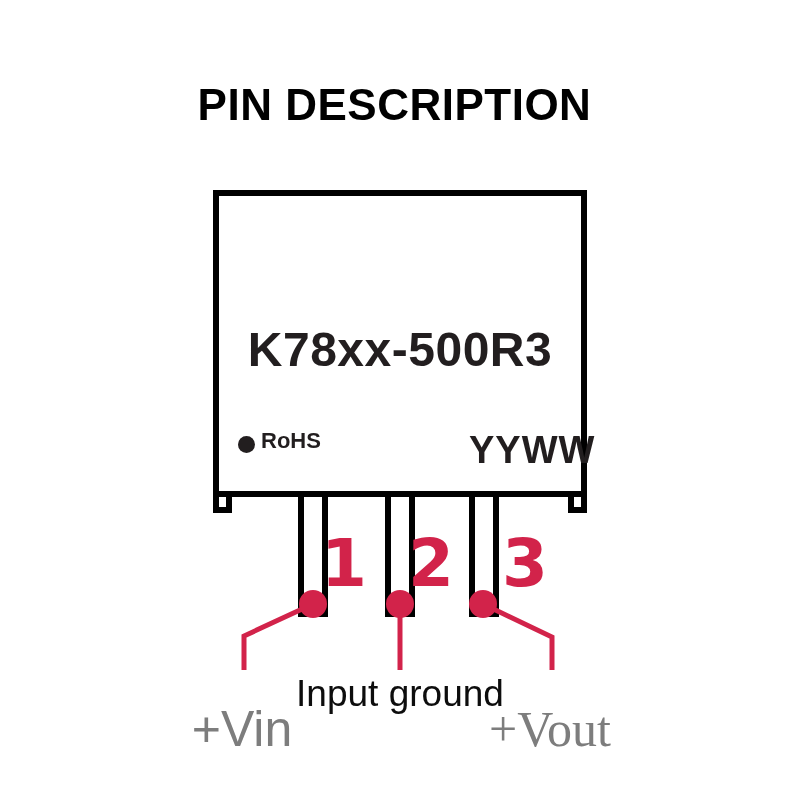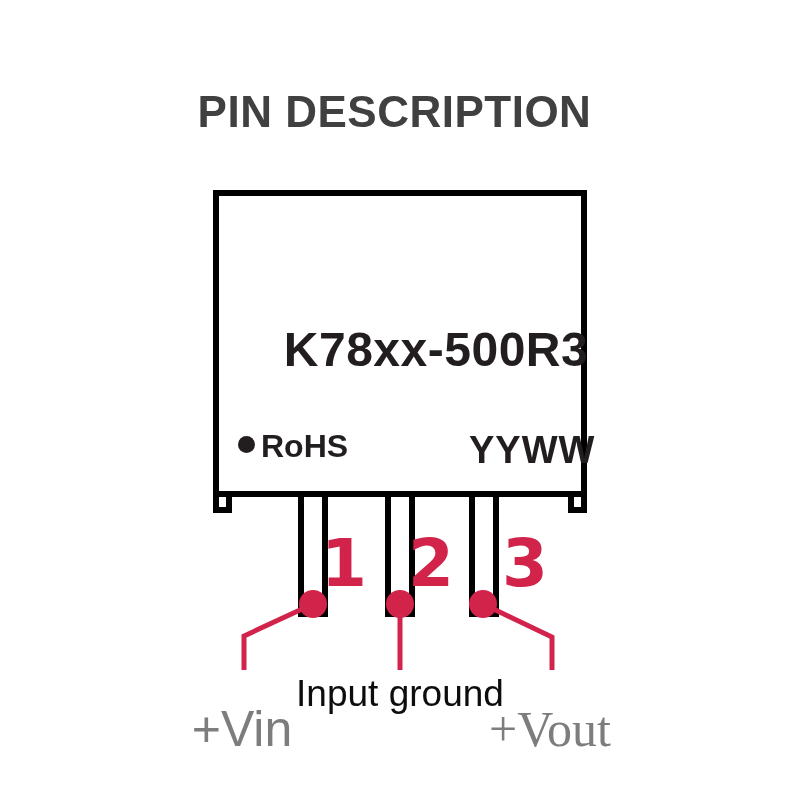--- a/index.html
+++ b/index.html
@@ -8,33 +8,33 @@
     --signal-gray:#7d7d7d;
     --ink:#221e1f;
   }
   html,body{margin:0;padding:0;background:#ffffff;}
   .canvas{
     position:relative;width:800px;height:800px;background:#ffffff;overflow:hidden;
     font-family:"Liberation Sans",sans-serif;
   }
   .abs{position:absolute;}
   .title{
-    left:0;top:87px;width:789px;text-align:center;
-    font-size:44px;font-weight:bold;color:#404040;letter-spacing:0.5px;
+    left:0;top:80px;width:789px;text-align:center;
+    font-size:44px;font-weight:bold;color:#000000;letter-spacing:0.5px;
   }
   .diagram-svg{left:0;top:0;width:800px;height:800px;}
   .part-number{
     left:213px;top:326px;width:374px;text-align:center;
-    font-size:48px;font-weight:bold;color:var(--ink);letter-spacing:0.5px;line-height:1;padding-left:36px;
+    font-size:48px;font-weight:bold;color:var(--ink);letter-spacing:0.5px;line-height:1;
   }
   .rohs-dot{
     left:238px;top:436px;width:17px;height:17px;border-radius:50%;background:var(--ink);
   }
   .rohs-label{
-    left:261px;top:430px;font-size:32px;font-weight:bold;color:var(--ink);line-height:1;
+    left:261px;top:430px;font-size:22px;font-weight:bold;color:var(--ink);line-height:1;
   }
   .date-code{
     left:469px;top:431px;font-size:38px;font-weight:bold;color:var(--ink);
     letter-spacing:1px;line-height:1;
   }
   .pin-num{
     top:531px;width:80px;text-align:center;line-height:1;
     font-family:"DejaVu Sans",sans-serif;font-size:66px;font-weight:bold;color:var(--accent-red);
   }
   .pin-num.n1{left:304px;}

